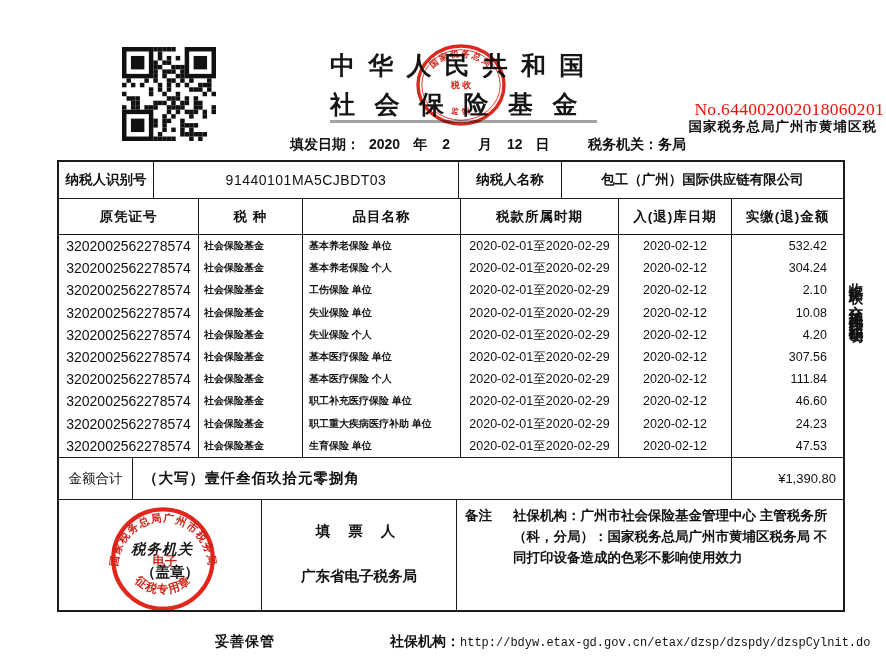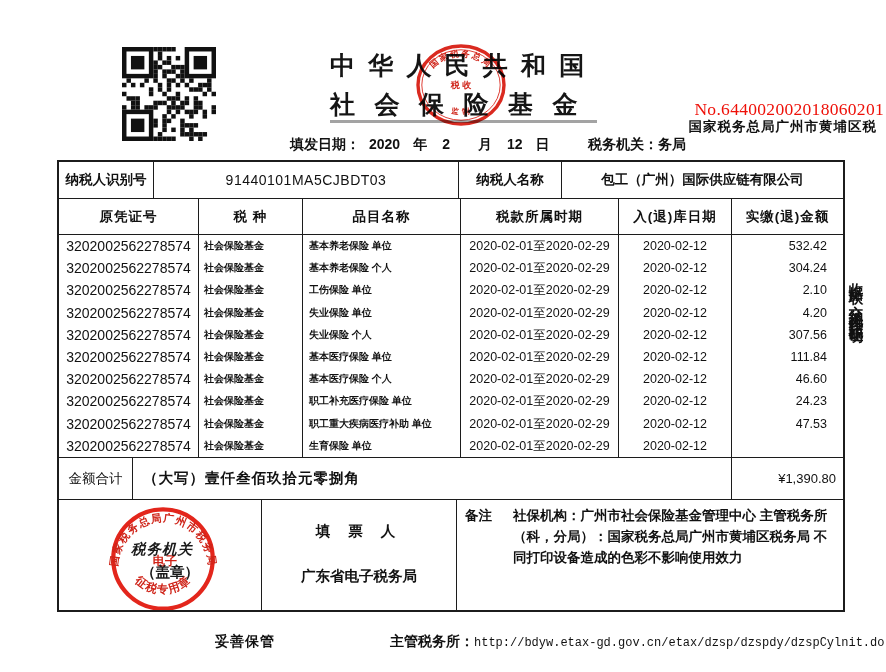--- a/index.html
+++ b/index.html
@@ -342,20 +342,21 @@
         <div class="dcell dc4">2020-02-12</div>
         <div class="dcell dc4">2020-02-12</div>
         <div class="dcell dc4">2020-02-12</div>
         <div class="dcell dc4">2020-02-12</div>
         <div class="dcell dc4">2020-02-12</div>
       </div>
       <div class="dcol c5 last">
         <div class="dcell dc5">532.42</div>
         <div class="dcell dc5">304.24</div>
         <div class="dcell dc5">2.10</div>
+        <div class="dcell dc5">10.08</div>
         <div class="dcell dc5">4.20</div>
         <div class="dcell dc5">307.56</div>
         <div class="dcell dc5">111.84</div>
         <div class="dcell dc5">46.60</div>
         <div class="dcell dc5">24.23</div>
         <div class="dcell dc5">47.53</div>
       </div>
     </div>
 
   <div class="trow" id="rowT">
@@ -399,15 +400,15 @@
     </div>
   </div>
 </div>
 
 <div class="abs" id="side-note">
   <span>收据联</span><span class="gap"></span><span>交纳税人作完税证明</span>
 </div>
 
 <div class="abs" id="keep-note">妥善保管</div>
 <div class="abs" id="verify-row">
-  <span id="verify-label">主管税务所：</span>
+  <span id="verify-label">社保机构：</span>
   <span id="verify-url">http://bdyw.etax-gd.gov.cn/etax/dzsp/dzspdy/dzspCylnit.do</span>
 </div>
 
 </body></html>

